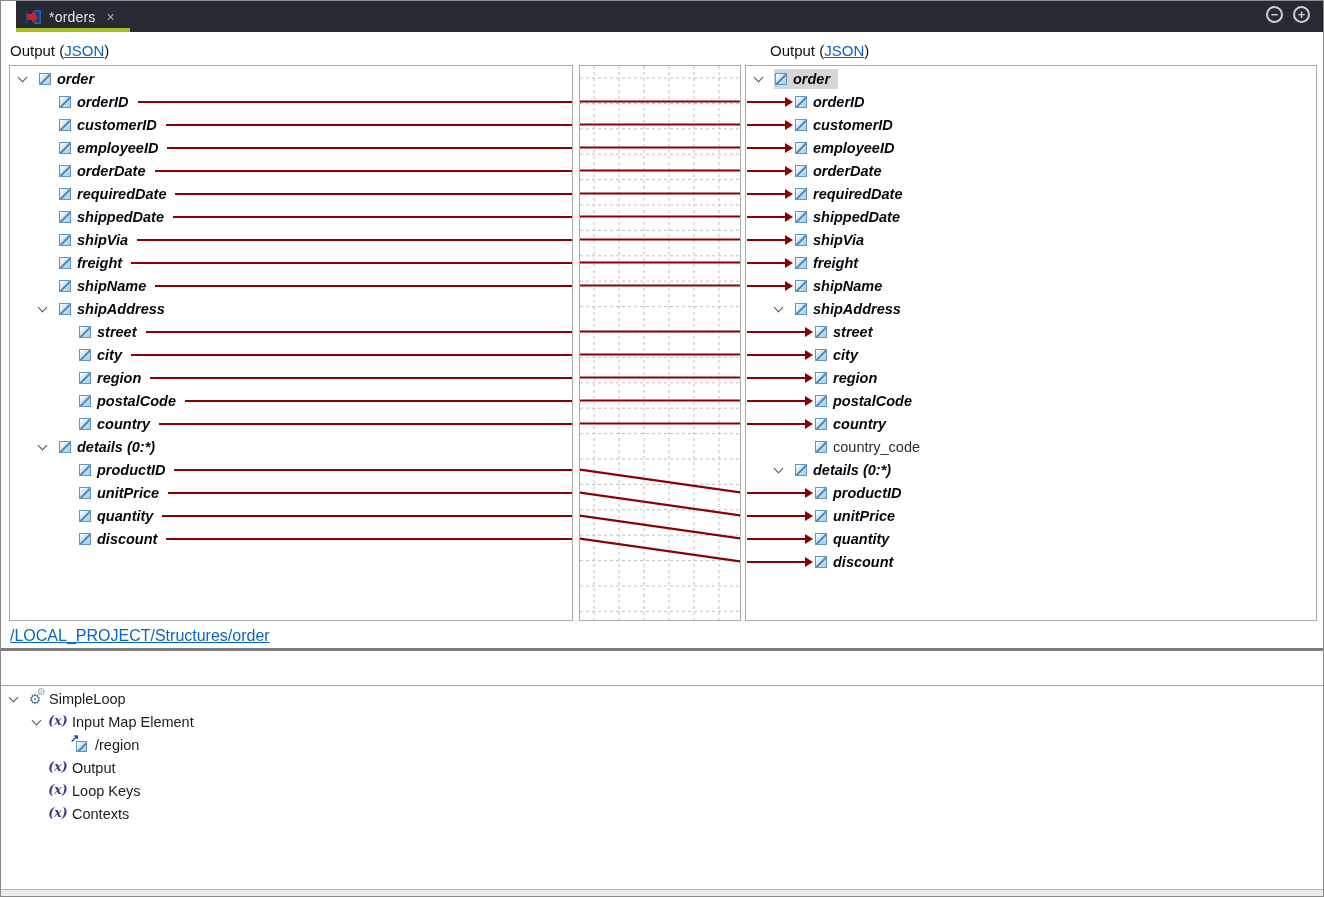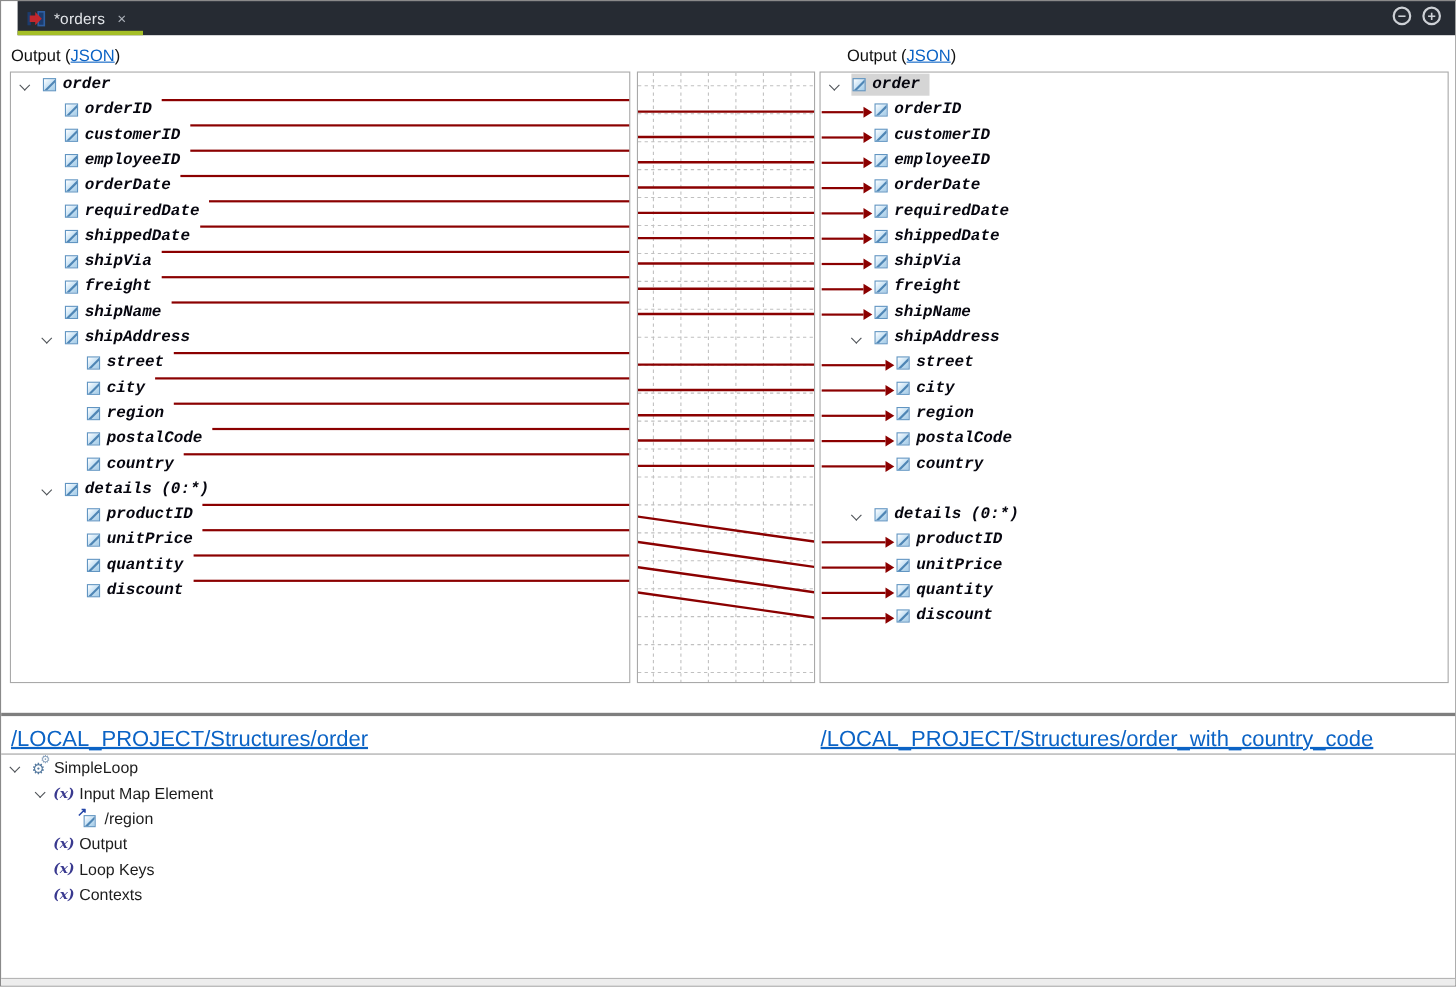--- a/index.html
+++ b/index.html
@@ -23,40 +23,40 @@
   .jlink{color:var(--link);text-decoration:underline;cursor:pointer;}
   
   .panel{position:absolute;top:64px;height:556px;border:1px solid #a9a9a9;background:#fff;box-sizing:border-box;}
   .p-in{left:8px;width:564px}
   .p-mid{left:578px;width:162px}
   .p-out{left:744px;width:572px}
   .map-svg{position:absolute;left:0;top:0;}
   .gv,.gh{stroke:var(--grid);stroke-width:1;stroke-dasharray:3 3;}
   .cline{stroke:var(--red);stroke-width:2.2;}
   
-  .trow{position:absolute;left:0;right:0;height:23px;display:flex;align-items:flex-start;
-    font-size:14.5px;font-weight:bold;font-style:italic;color:#06060f;cursor:default;font-family:Liberation Mono, monospace;}
+  .trow{position:absolute;left:0;right:0;height:23px;display:flex;align-items:center;
+    font-size:14.5px;font-weight:bold;font-style:italic;color:#06060f;cursor:default;}
   .grp{display:inline-flex;align-items:center;height:20px;padding:0 8px 0 1px;flex:none;}
   .sel .grp{background:var(--sel);}
   .lbl{margin-left:6px;white-space:nowrap;}
   .plain{font-weight:normal;font-style:normal;color:#2d2d2d;}
   .mline{flex:1 1 auto;height:2px;background:var(--red);margin-left:1px;}
   .marrow{position:absolute;left:1px;top:50%;height:2px;margin-top:-1px;background:var(--red);}
   .marrow::after{content:"";position:absolute;right:-8px;top:-4px;width:0;height:0;
     border-left:8px solid var(--red);border-top:5px solid transparent;border-bottom:5px solid transparent;}
   .chev{position:absolute;top:50%;margin-top:-6px;width:10px;height:10px;cursor:pointer;}
   .chev::before{content:"";position:absolute;left:1px;top:1px;width:6px;height:6px;
     border-right:1.7px solid #4e5257;border-bottom:1.7px solid #4e5257;transform:rotate(45deg);}
   .eicon{width:12px;height:12px;border:1px solid #6195c2;box-sizing:border-box;
     background:linear-gradient(135deg,#ffffff 0%,#d3e8f7 40%,#a3cbe7 100%);
     position:relative;overflow:hidden;flex:none;}
   .eicon::after{content:"";position:absolute;left:-3px;top:4.5px;width:17px;height:1.6px;
     background:#4f86b5;transform:rotate(-45deg);}
   
-  .srclink{position:absolute;top:660px;font-size:20px;color:var(--link);text-decoration:underline;
+  .srclink{position:absolute;top:626px;font-size:16px;color:var(--link);text-decoration:underline;
     white-space:nowrap;cursor:pointer;}
   .lnk-in{left:9px}.lnk-out{left:745px}
   
   .splitter{position:absolute;left:0;top:647px;width:100%;height:3px;background:#7e7e7e;cursor:row-resize;}
   .tabsrow{position:absolute;left:8px;top:661px;display:flex;z-index:2;font-size:14.5px;}
   .tabs-baseline{position:absolute;left:0;top:684px;right:0;height:1px;background:#9f9f9f;z-index:1;}
   .btab{height:23px;box-sizing:border-box;display:flex;align-items:center;padding:0 9px;
     border:1px solid #a5a5a5;border-radius:3px 3px 0 0;background:#fff;margin-right:-1px;
     color:#161616;position:relative;z-index:2;cursor:pointer;white-space:nowrap;}
   .btab.active{font-weight:bold;border-color:#8b8b8b;height:24px;z-index:3;}
@@ -404,20 +404,26 @@
           <span class="lbl">postalCode</span>
         </span>
       </div>
       <div class="trow" style="top: 346px;">
         <span class="marrow" style="width: 58px;"></span>
         <span class="grp" style="margin-left: 68px;">
           <span class="eicon"></span>
           <span class="lbl">country</span>
         </span>
       </div>
+      <div class="trow plain" style="top: 369px;">
+        <span class="grp" style="margin-left: 68px;">
+          <span class="eicon"></span>
+          <span class="lbl">country_code</span>
+        </span>
+      </div>
       <div class="trow" style="top: 392px;">
         <span class="chev" style="left: 28px;"></span>
         <span class="grp" style="margin-left: 48px;">
           <span class="eicon"></span>
           <span class="lbl">details (0:*)</span>
         </span>
       </div>
       <div class="trow" style="top: 415px;">
         <span class="marrow" style="width: 58px;"></span>
         <span class="grp" style="margin-left: 68px;">
@@ -442,21 +448,20 @@
       <div class="trow" style="top: 484px;">
         <span class="marrow" style="width: 58px;"></span>
         <span class="grp" style="margin-left: 68px;">
           <span class="eicon"></span>
           <span class="lbl">discount</span>
         </span>
       </div>
     </div>
 
   <div class="srclink lnk-in">/LOCAL_PROJECT/Structures/order</div>
-  <div class="srclink lnk-out">/LOCAL_PROJECT/Structures/order_with_country_code</div>
 
   <div class="splitter"></div>
   <div class="tabs-baseline"></div>
   <div class="btree" id="btree">
       <div class="brow" style="top: 0px;">
         <span class="chev" style="left: 8px;"></span>
         <span class="bicon" style="margin-left: 24px;">
           <span class="gears">⚙<span class="g2">⚙</span></span>
         </span>
         <span class="blbl">SimpleLoop</span>

